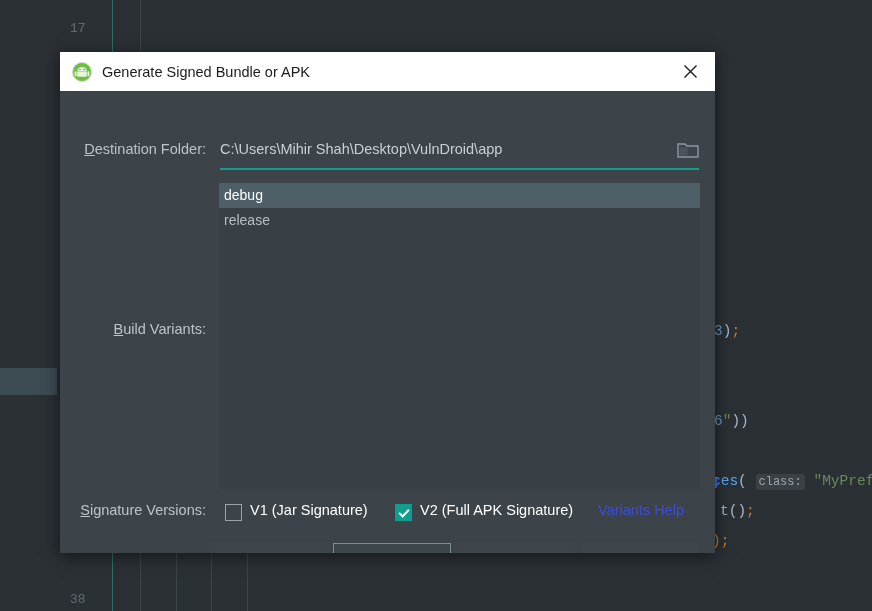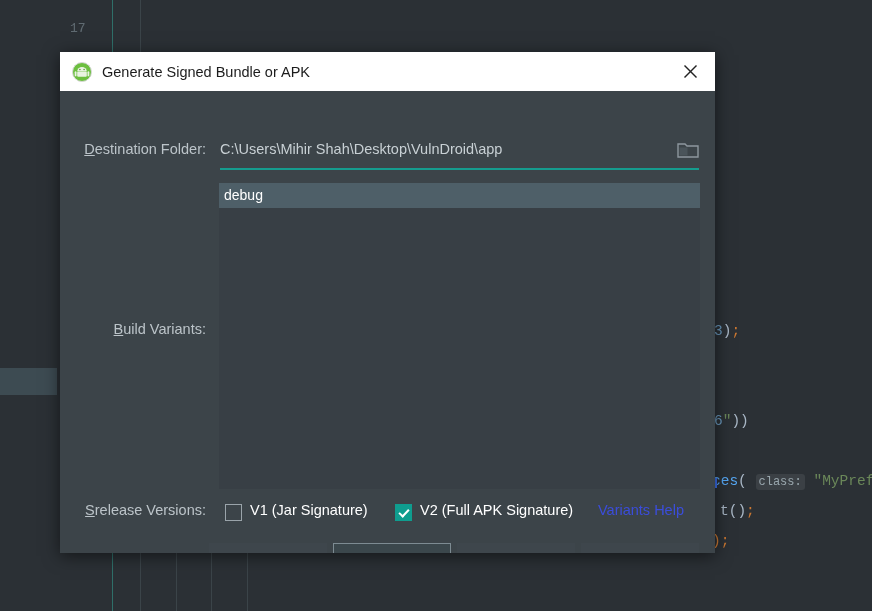--- a/index.html
+++ b/index.html
@@ -161,20 +161,24 @@
     <span class="code-text" style="left:712px;"><span class="mth">ces</span><span class="pun">(</span> <span class="hintchip">class:</span> <span class="str">"MyPref"</span></span>
   </div>
   <div class="code-line" style="top:466px;">
     <span class="code-text" style="left:720px;"><span class="id">t</span><span class="pun">()</span><span class="kw2">;</span></span>
   </div>
   <div class="marker-blue" style="left:712px;top:478px;"></div>
   <div class="code-line" style="top:496px;">
     <span class="code-text" style="left:712px;"><span class="kw2">)</span><span class="kw2">;</span></span>
   </div>
 
+  <div class="code-line" style="top:555px;">
+    <span class="gutter-num">38</span>
+    
+  </div>
 
   <div class="code-line" style="top:585px;">
     
     
   </div>
 </div>
 
 <div id="dialog">
 
   <div id="titlebar">
@@ -212,25 +216,26 @@
         <path d="M2.5 7.5h8v8h-8z" fill="#4a545a"></path>
       </svg>
     </span>
 
     <span class="lbl" style="left:0px;top:230px;width:146px;">
       <span class="mn">B</span><span>uild Variants:</span>
     </span>
 
     <div id="variant-list">
       <div class="variant-item selected">debug</div>
+      <div class="variant-item">release</div>
     </div>
 
     <div id="sig-row">
       <span class="lbl" style="left:0px;top:3px;width:146px;">
-        <span class="mn">S</span><span>release Versions:</span>
+        <span class="mn">S</span><span>ignature Versions:</span>
       </span>
 
       <span class="cbox off" style="left:165px;top:5px;"></span>
       <span class="cb-label" style="left:190px;top:3px;">V1 (Jar Signature)</span>
 
       <span class="cbox on" style="left:335px;top:5px;"></span>
       <span class="cb-label" style="left:360px;top:3px;">V2 (Full APK Signature)</span>
 
       <span id="sig-help" style="left:538px;top:3px;">Variants Help</span>
     </div>

